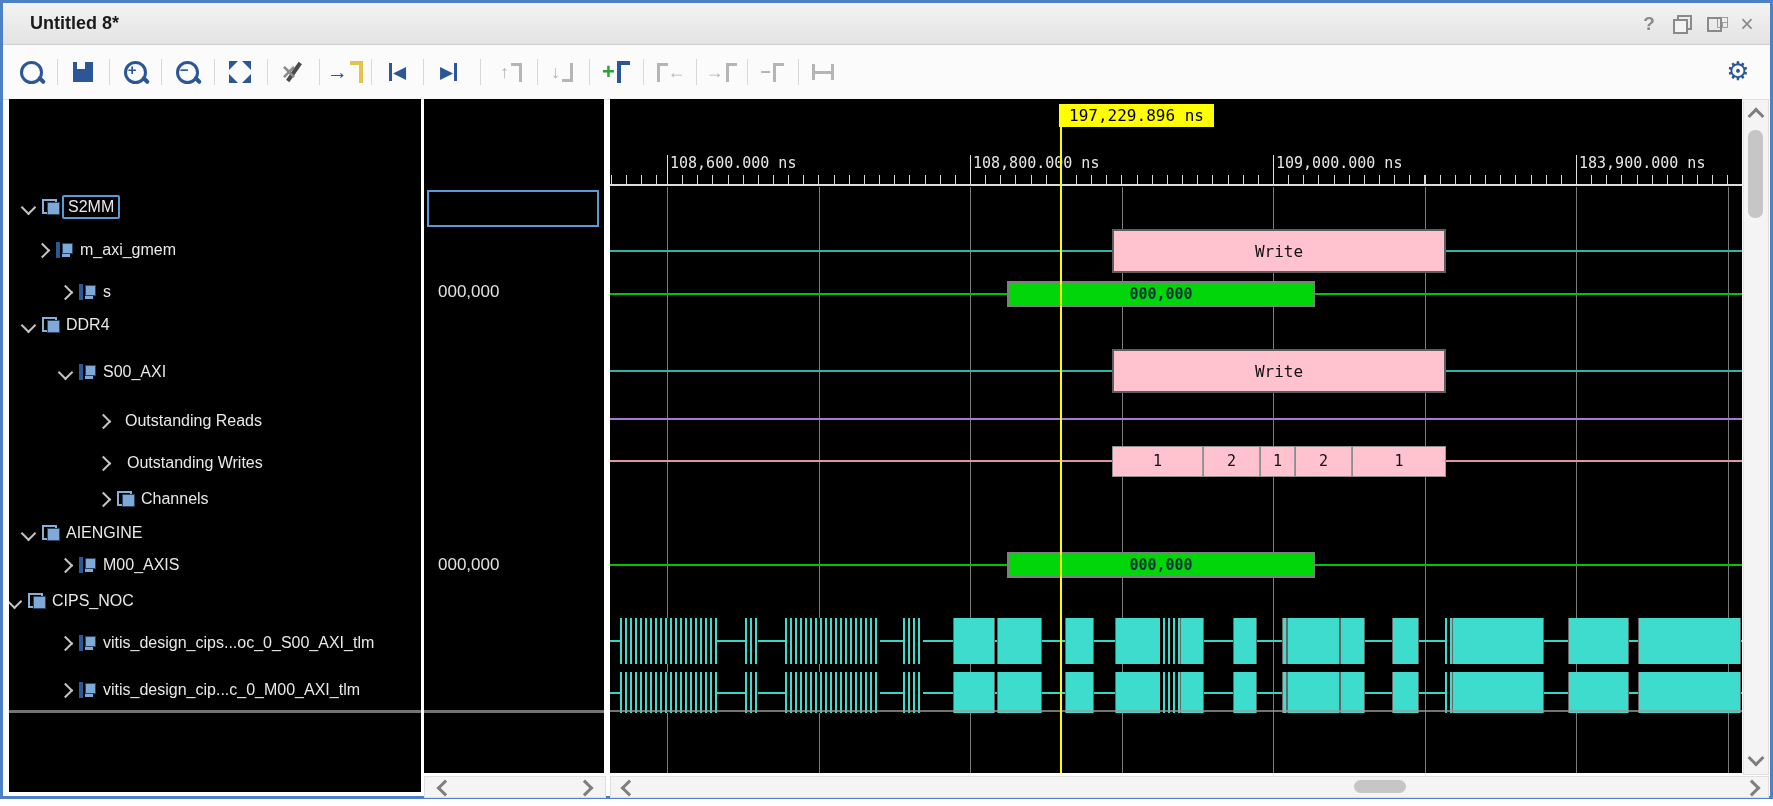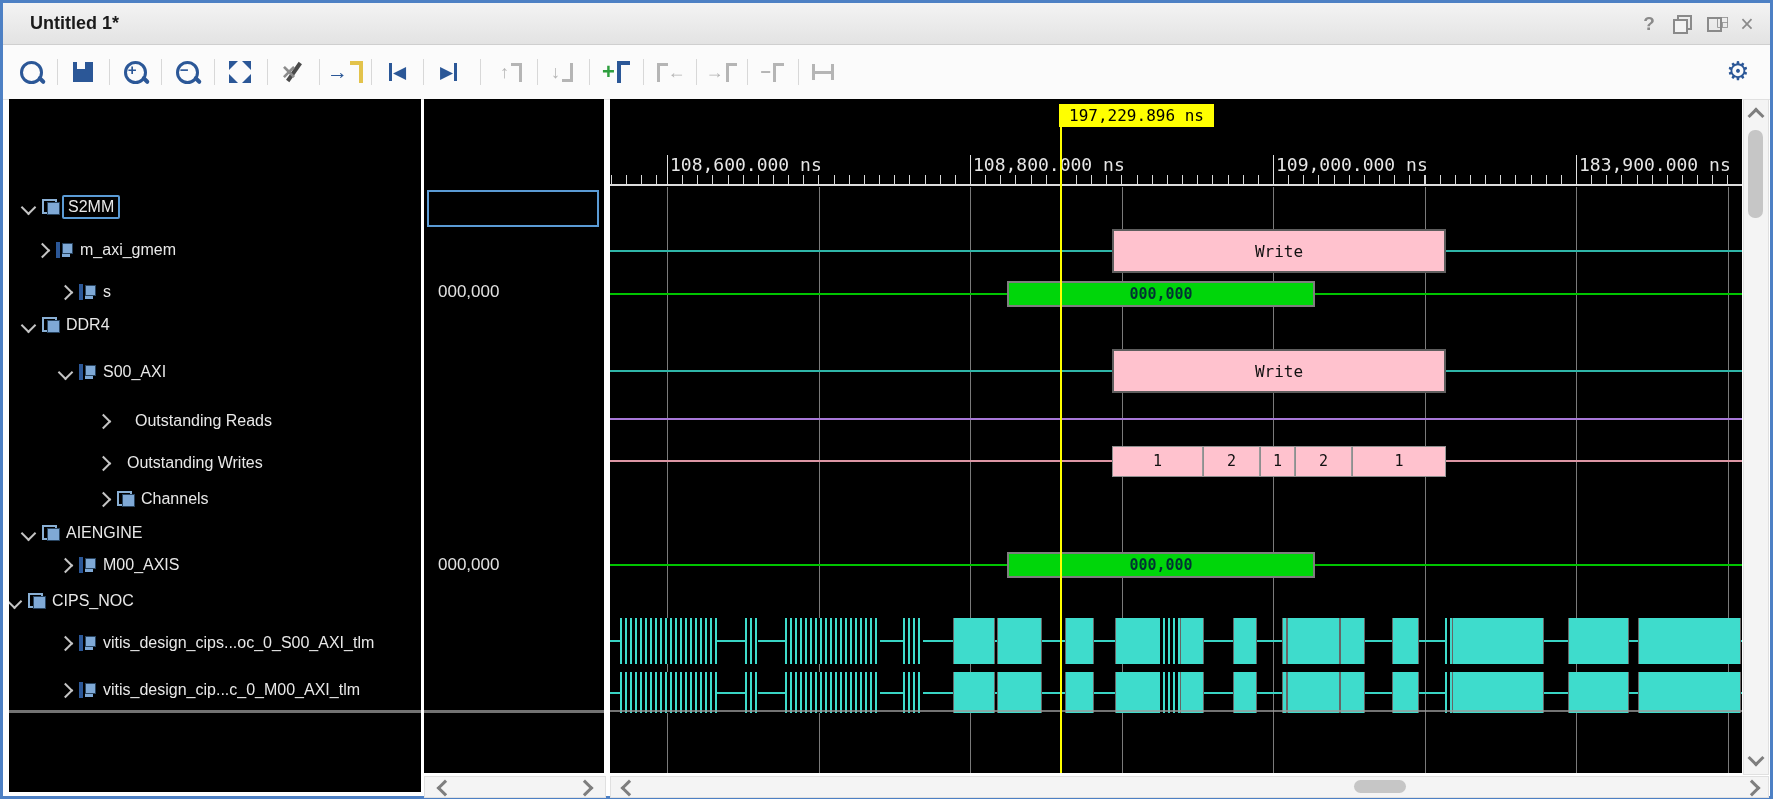--- a/index.html
+++ b/index.html
@@ -72,21 +72,21 @@
   .wbar{position:absolute;background:#FFC2CE;border:2px solid #5E5E5E;display:flex;align-items:center;justify-content:center;font-family:"DejaVu Sans Mono","Liberation Mono",monospace;font-size:16px;color:#111;}
   .gbar{position:absolute;background:#00D60A;border:2px solid #7E7E7E;display:flex;align-items:center;justify-content:center;font-family:"DejaVu Sans Mono","Liberation Mono",monospace;font-size:15px;font-weight:bold;color:#033;}
   .segbar{position:absolute;display:flex;}
   .seg{background:#FFC2CE;border:1px solid #8E8E8E;border-right:1px solid #9A9A9A;display:flex;align-items:center;justify-content:center;font-family:"DejaVu Sans Mono","Liberation Mono",monospace;font-size:15px;color:#111;flex:none;box-sizing:border-box;}
   .bandline{position:absolute;left:0;right:0;height:2px;background:#38D4C4;}
   .bandseg{position:absolute;}
   .bandseg.d{background:repeating-linear-gradient(90deg,#3EDCCC 0 2px,#000 2px 5px);}
   .bandseg.s{background:#3EDCCC;border-left:1px solid #666;border-right:1px solid #666;}
   
   #ruler{position:absolute;left:0;top:0;right:0;height:88px;background:#000;}
-  .rlab{position:absolute;top:55px;color:#E6E6E6;font-family:"DejaVu Sans Mono","Liberation Mono",monospace;font-size:18px;white-space:nowrap;}
+  .rlab{position:absolute;top:55px;color:#E6E6E6;font-family:"DejaVu Sans Mono","Liberation Mono",monospace;font-size:15px;white-space:nowrap;}
   .rtickmajor{position:absolute;top:56px;width:1px;height:30px;background:#E0E0E0;}
   #tickstrip{position:absolute;left:0;right:0;top:76px;height:9px;background:repeating-linear-gradient(to right,#D8D8D8 0 1px,transparent 1px 15.15px);background-position-x:57px;}
   #rulerbase{position:absolute;left:0;right:0;top:85px;height:2px;background:#DCDCDC;}
   
   #cursorline{position:absolute;top:8px;bottom:0;width:2px;background:#FFFF00;z-index:5;}
   #cursorlabel{position:absolute;top:5px;height:23px;background:#FFFF00;color:#000;font-family:"DejaVu Sans Mono","Liberation Mono",monospace;font-size:16px;line-height:23px;text-align:center;z-index:6;}
   
   .hscroll{position:absolute;top:773px;height:20px;background:#F4F4F4;border:1px solid #E0E0E0;}
   #vscroll{position:absolute;left:1740px;top:96px;width:24px;height:674px;background:#F4F4F4;border:1px solid #E0E0E0;}
   .thumb{position:absolute;background:#C6C6C6;border-radius:7px;}
@@ -96,21 +96,21 @@
   .chev.u{transform:rotate(-135deg);}
   .chev.dn{transform:rotate(45deg);}
 </style>
 </head>
 <body>
 
 <div id="stage">
  <div id="win">
 
   <div id="titlebar">
-    <div id="title">Untitled 1*</div>
+    <div id="title">Untitled 8*</div>
     <div class="winctl" style="right:108px;font-weight:bold;">?</div>
     <div class="winctl" style="right:75px;">
       <span class="sq" style="left:8px;top:4px;"></span>
       <span class="sq" style="left:4px;top:8px;background:#F3F3F3;"></span>
     </div>
     <div class="winctl" style="right:43px;">
       <span class="sq" style="left:6px;top:6px;"></span>
       <span style="position:absolute;left:15px;top:-3px;font-size:14px;color:#8A8A8A;">◲</span>
     </div>
     <div class="winctl" style="right:10px;font-size:23px;">×</div>
@@ -234,21 +234,21 @@
           <div class="trow" style="top: 258px; padding-left: 51px;">
             <i class="tw d"></i>
             <span class="icon-iface">
               <i></i>
             </span>
             <span>S00_AXI</span>
           </div>
           <div class="trow" style="top: 307px; padding-left: 89px;">
             <i class="tw r"></i>
             <span style="width: 10px; display: inline-block;"></span>
-            <span style="margin-left: 16px; text-align: right;">Outstanding Reads</span>
+            <span style="margin-left: 6px; text-align: right;">Outstanding Reads</span>
           </div>
           <div class="trow" style="top: 349px; padding-left: 89px;">
             <i class="tw r"></i>
             <span style="width: 10px; display: inline-block;"></span>
             <span style="margin-left: 8px;">Outstanding Writes</span>
           </div>
           <div class="trow" style="top: 385px; padding-left: 89px;">
             <i class="tw r"></i>
             <span class="icon-group"></span>
             <span>Channels</span>

